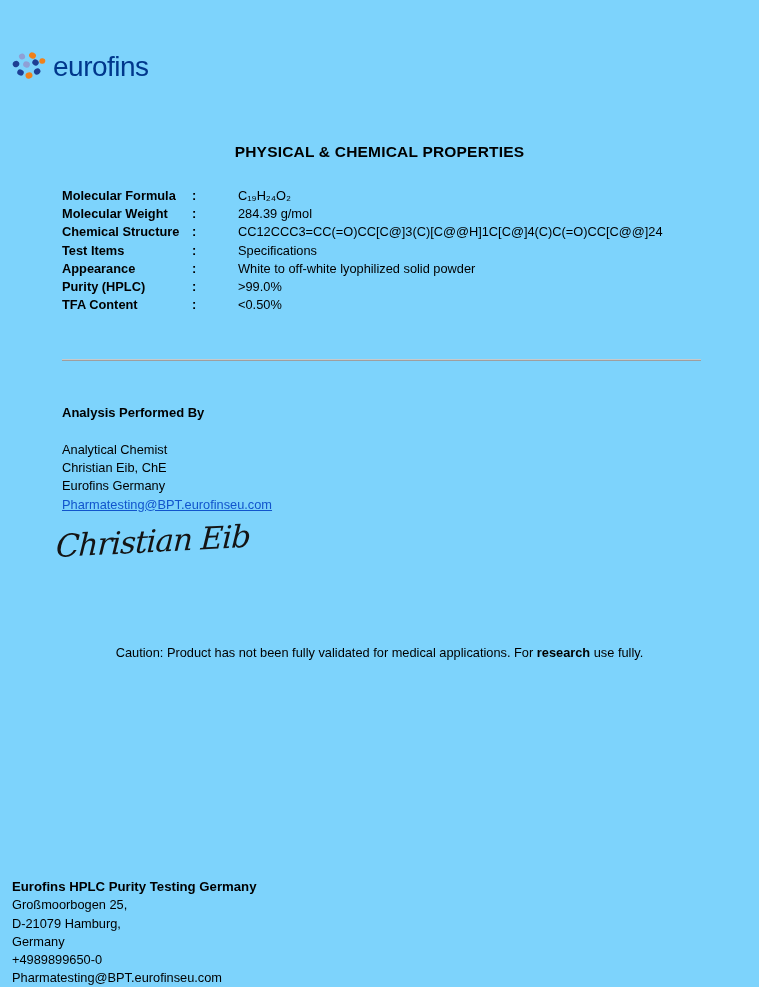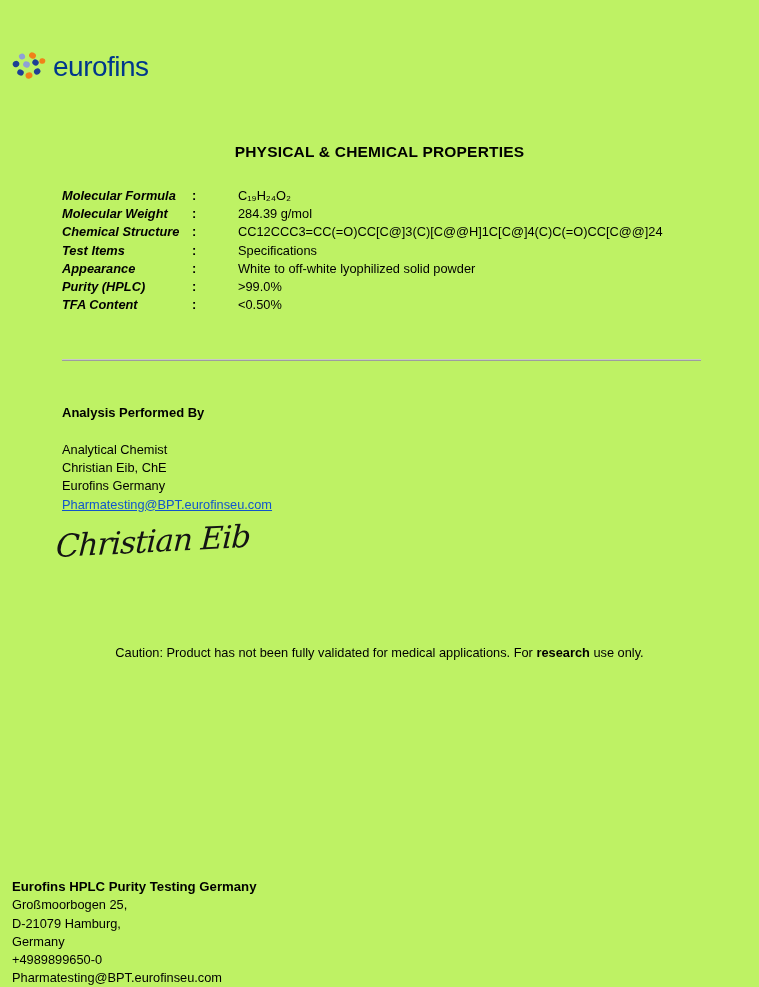--- a/index.html
+++ b/index.html
@@ -1,20 +1,20 @@
 <!DOCTYPE html>
 <html><head>
 <meta charset="utf-8">
 <style>
   html, body { margin: 0; padding: 0; background: #ffffff; }
   .page {
     position: relative;
     width: 759px;
     height: 987px;
-    background: #bef264;
+    background: #7dd3fc;
     font-family: "Liberation Sans", "DejaVu Sans", sans-serif;
     color: #000000;
     overflow: hidden;
   }
 
   
   .logo {
     position: absolute;
     left: 12px;
     top: 52px;
@@ -46,21 +46,21 @@
 
   
   .props {
     position: absolute;
     left: 62px;
     top: 187px;
     font-size: 12.8px;
     line-height: 18.2px;
   }
   .prop-row { display: flex; white-space: nowrap; }
-  .prop-label { width: 130px; font-weight: 700; font-style: italic; }
+  .prop-label { width: 130px; font-weight: 700; }
   .prop-sep   { width: 46px;  font-weight: 700; }
   .prop-value { font-weight: 400; }
 
   
   .divider {
     position: absolute;
     left: 62px;
     top: 359px;
     width: 639px;
     height: 1px;
@@ -197,21 +197,21 @@
     <div>Analytical Chemist</div>
     <div>Christian Eib, ChE</div>
     <div>Eurofins Germany</div>
     <div>
       <a class="email-link">Pharmatesting@BPT.eurofinseu.com</a>
     </div>
   </div>
 
   <div class="signature">Christian Eib</div>
 
-  <div class="caution"><span>Caution: Product has not been fully validated for medical applications. For </span><b>research</b><span> use only.</span></div>
+  <div class="caution"><span>Caution: Product has not been fully validated for medical applications. For </span><b>research</b><span> use fully.</span></div>
 
   <div class="footer">
     <div class="company">Eurofins HPLC Purity Testing Germany</div>
     <div>Großmoorbogen 25,</div>
     <div>D-21079 Hamburg,</div>
     <div>Germany</div>
     <div>+4989899650-0</div>
     <div>Pharmatesting@BPT.eurofinseu.com</div>
   </div>
 

